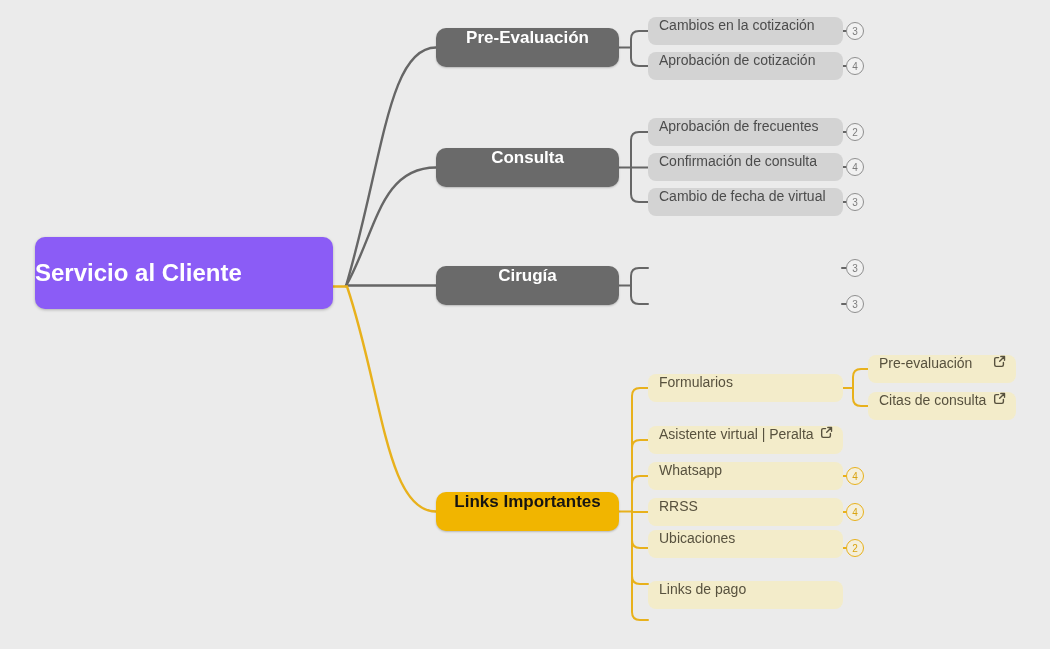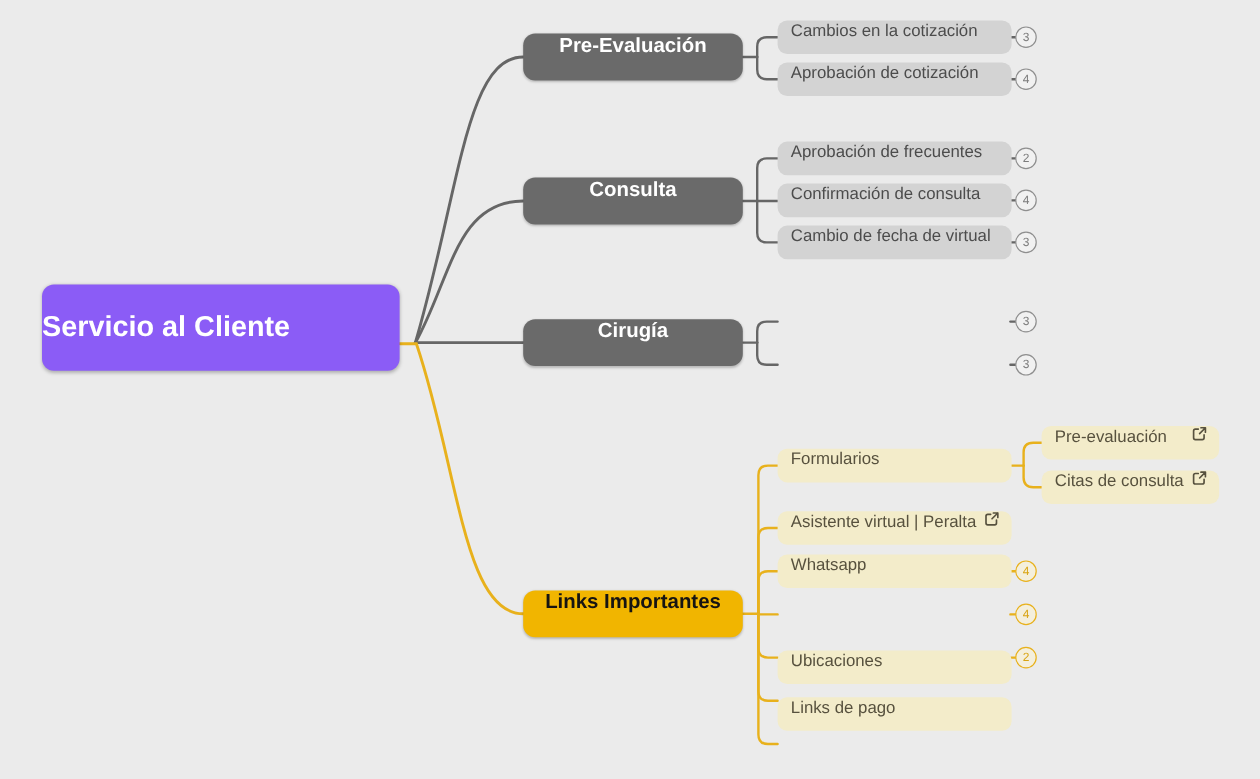--- a/index.html
+++ b/index.html
@@ -226,25 +226,28 @@
     </span>
   </div>
 
   <div class="node child yellow" style="top:462px">
     <span>Whatsapp</span>
   </div>
   <div class="badge yellow" style="top:467px">
     <span>4</span>
   </div>
 
+  <div class="node child yellow" style="top:498px">
+    <span>RRSS</span>
+  </div>
   <div class="badge yellow" style="top:503px">
     <span>4</span>
   </div>
 
-  <div class="node child yellow" style="top:542px">
+  <div class="node child yellow" style="top:530px">
     <span>Ubicaciones</span>
   </div>
   <div class="badge yellow" style="top:539px">
     <span>2</span>
   </div>
 
 
   <div class="node child yellow" style="top:581px">
     <span>Links de pago</span>
   </div>

